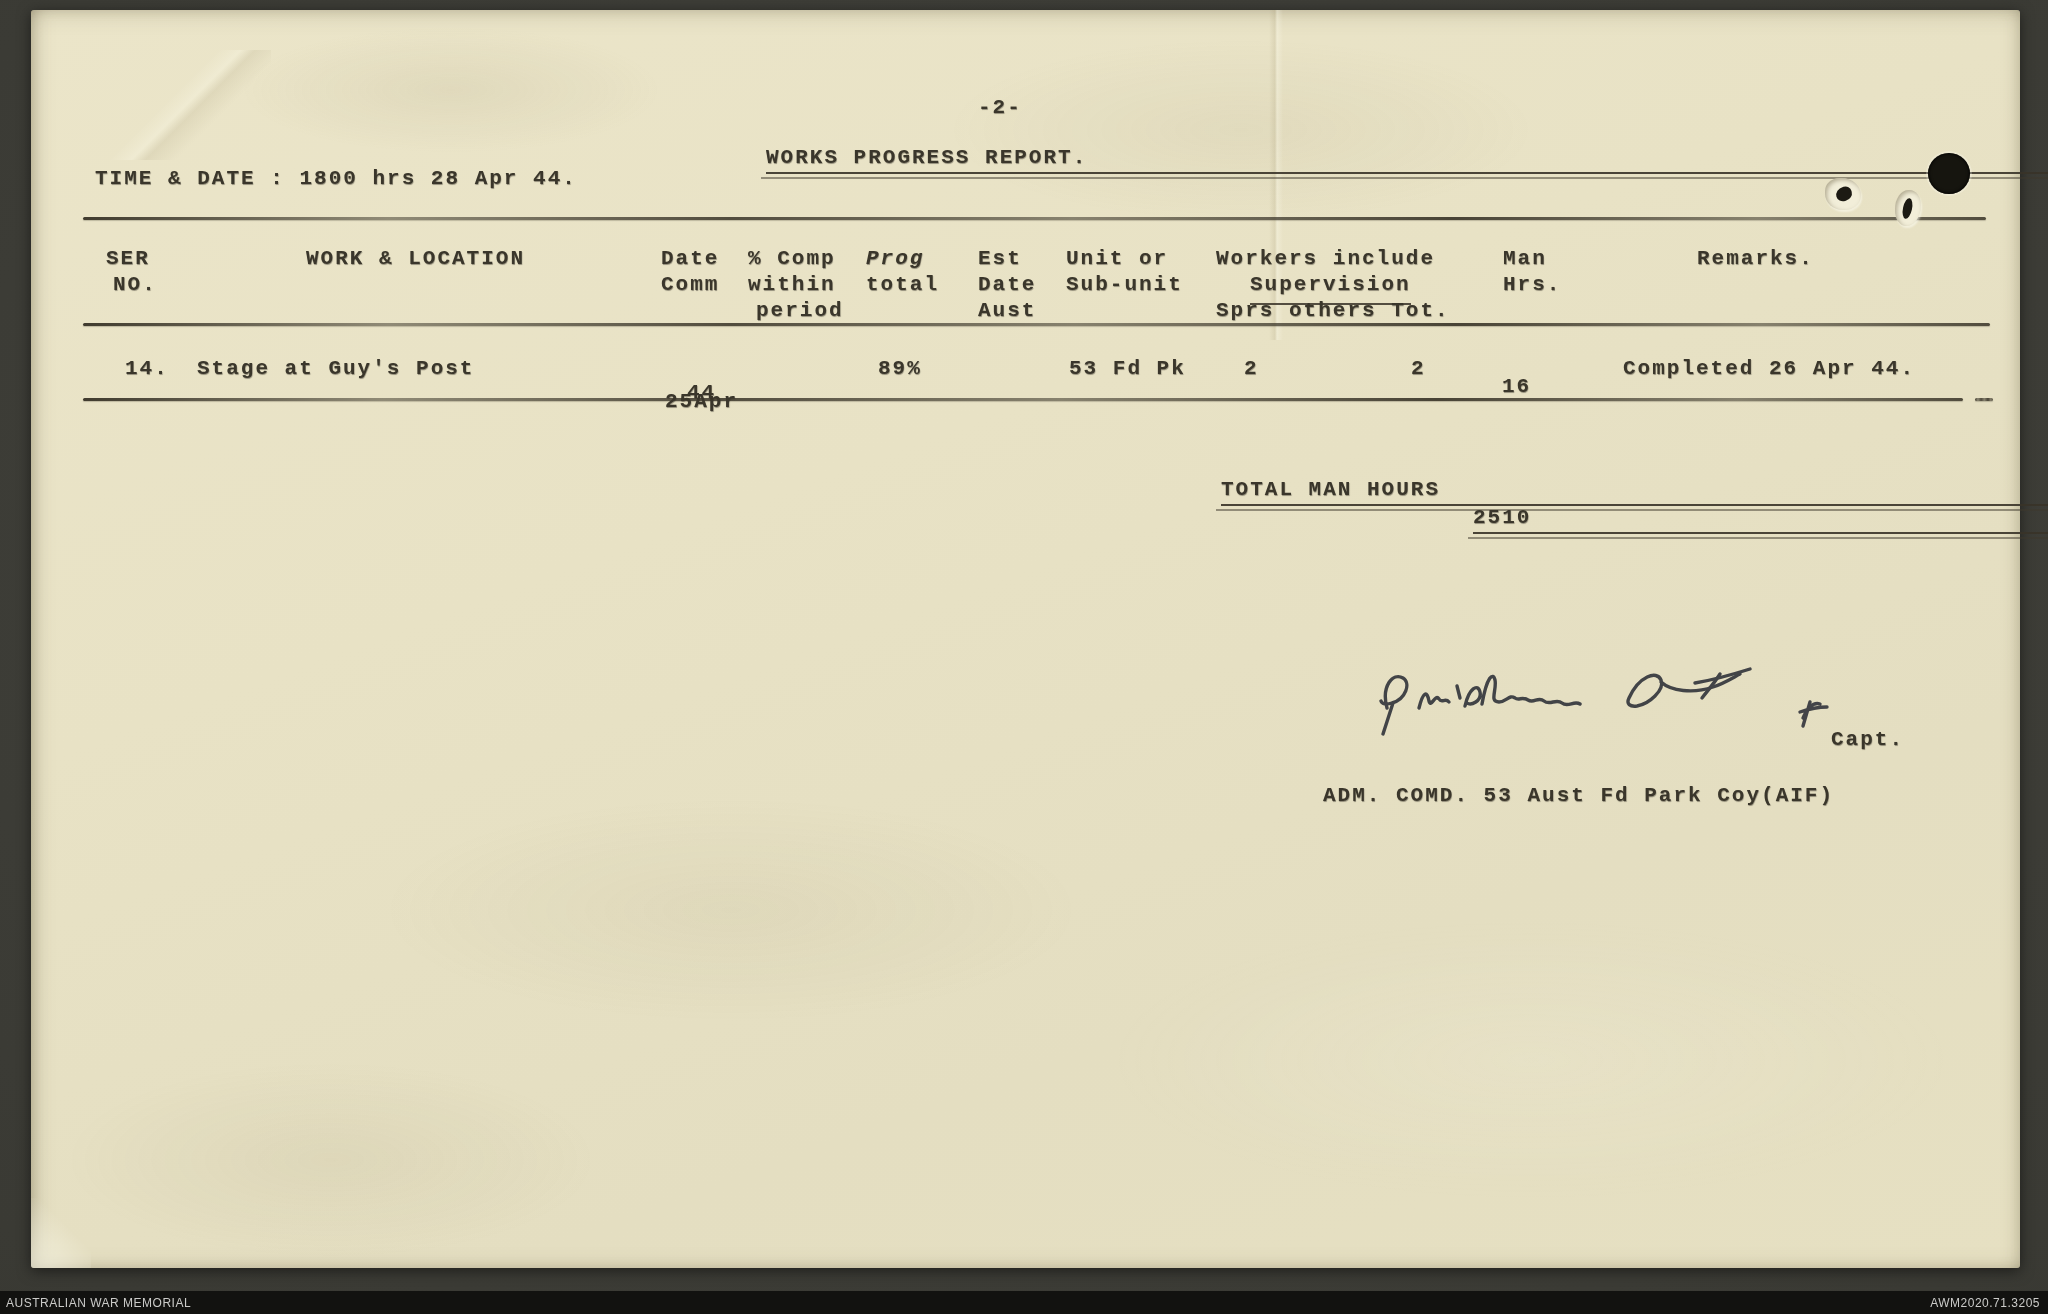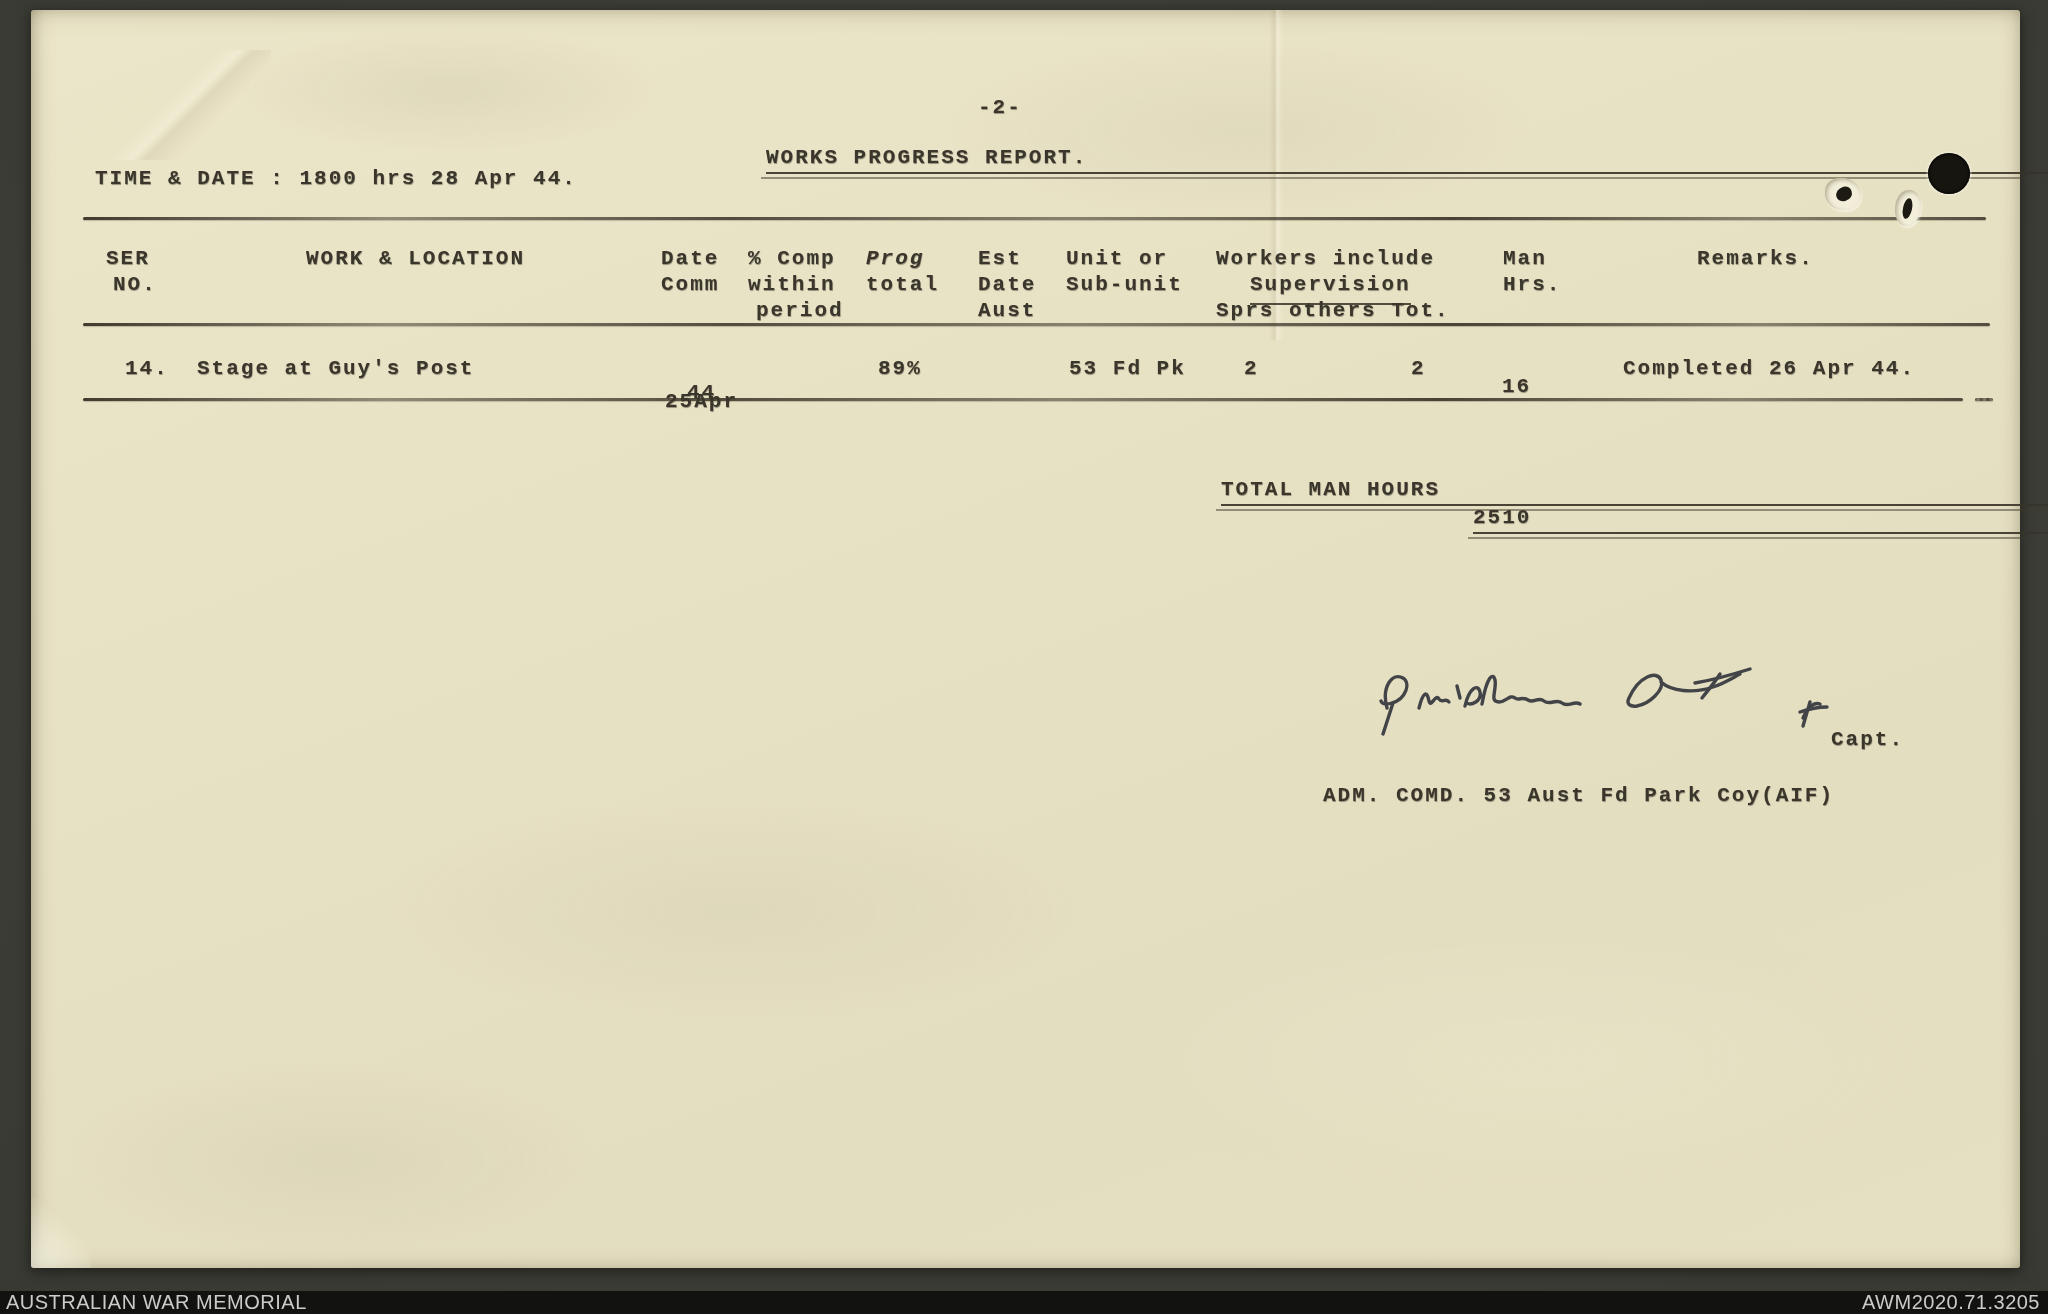--- a/index.html
+++ b/index.html
@@ -85,21 +85,21 @@
   
   .sig-svg { position:absolute; left:1326px; top:636px; }
 
   
   .footer-bar {
     position:absolute; left:0; bottom:0; width:2048px; height:23px;
     background:#121210; display:flex; align-items:center; justify-content:space-between;
     padding:0 8px 0 6px;
   }
   .footer-bar span {
-    font-family:"Liberation Sans", sans-serif; font-size:20px; letter-spacing:.5px; color:#cbcbc9;
+    font-family:"Liberation Sans", sans-serif; font-size:12px; letter-spacing:.5px; color:#cbcbc9;
   }
 </style>
 </head>
 <body>
 
 <div class="paper">
   <div class="crease-v"></div>
   <div class="crease-tl"></div>
   <div class="fold-bl"></div>
 

